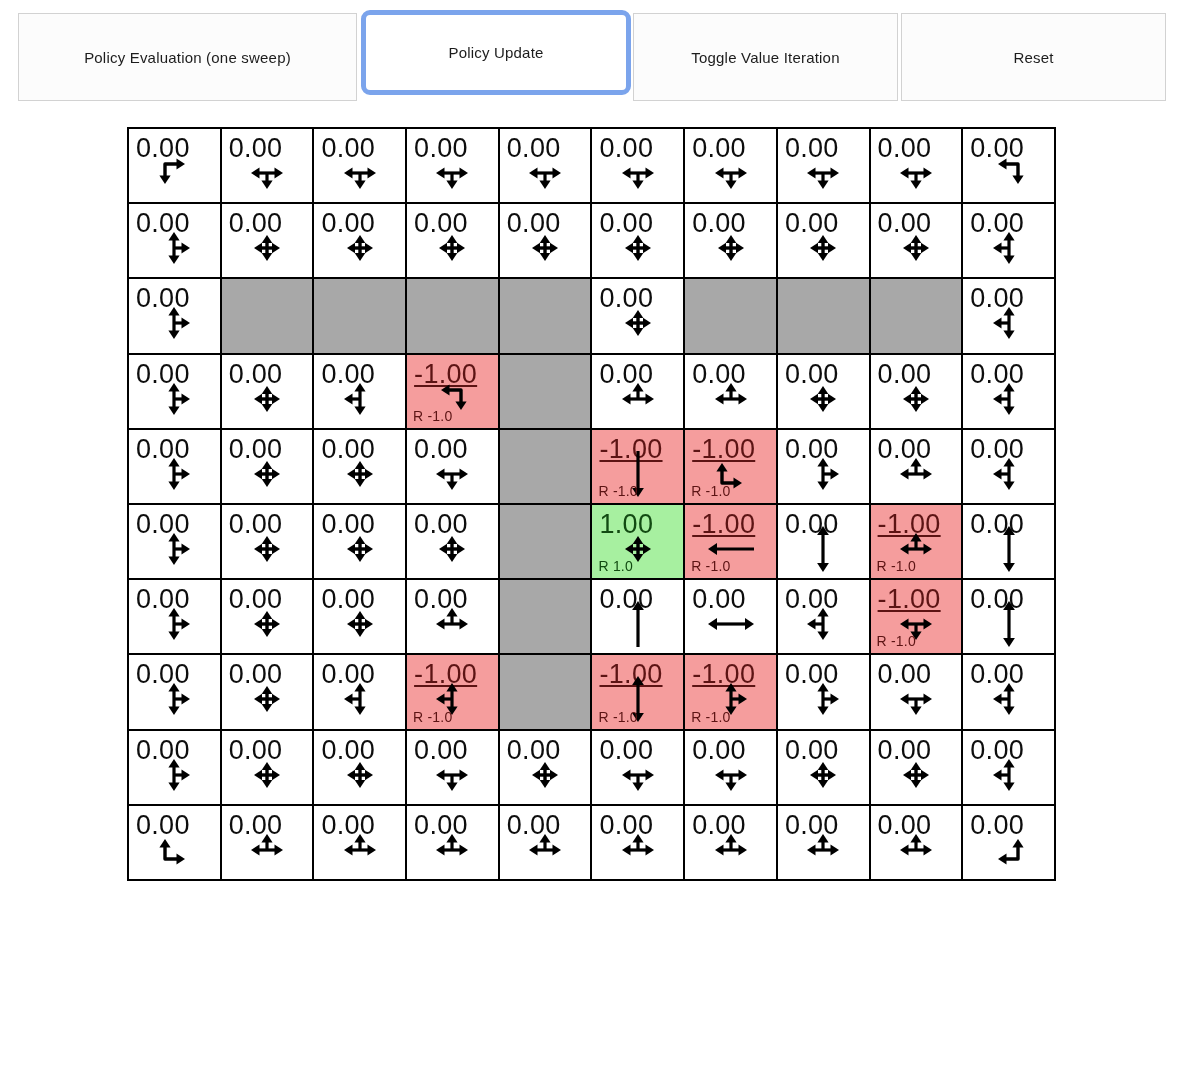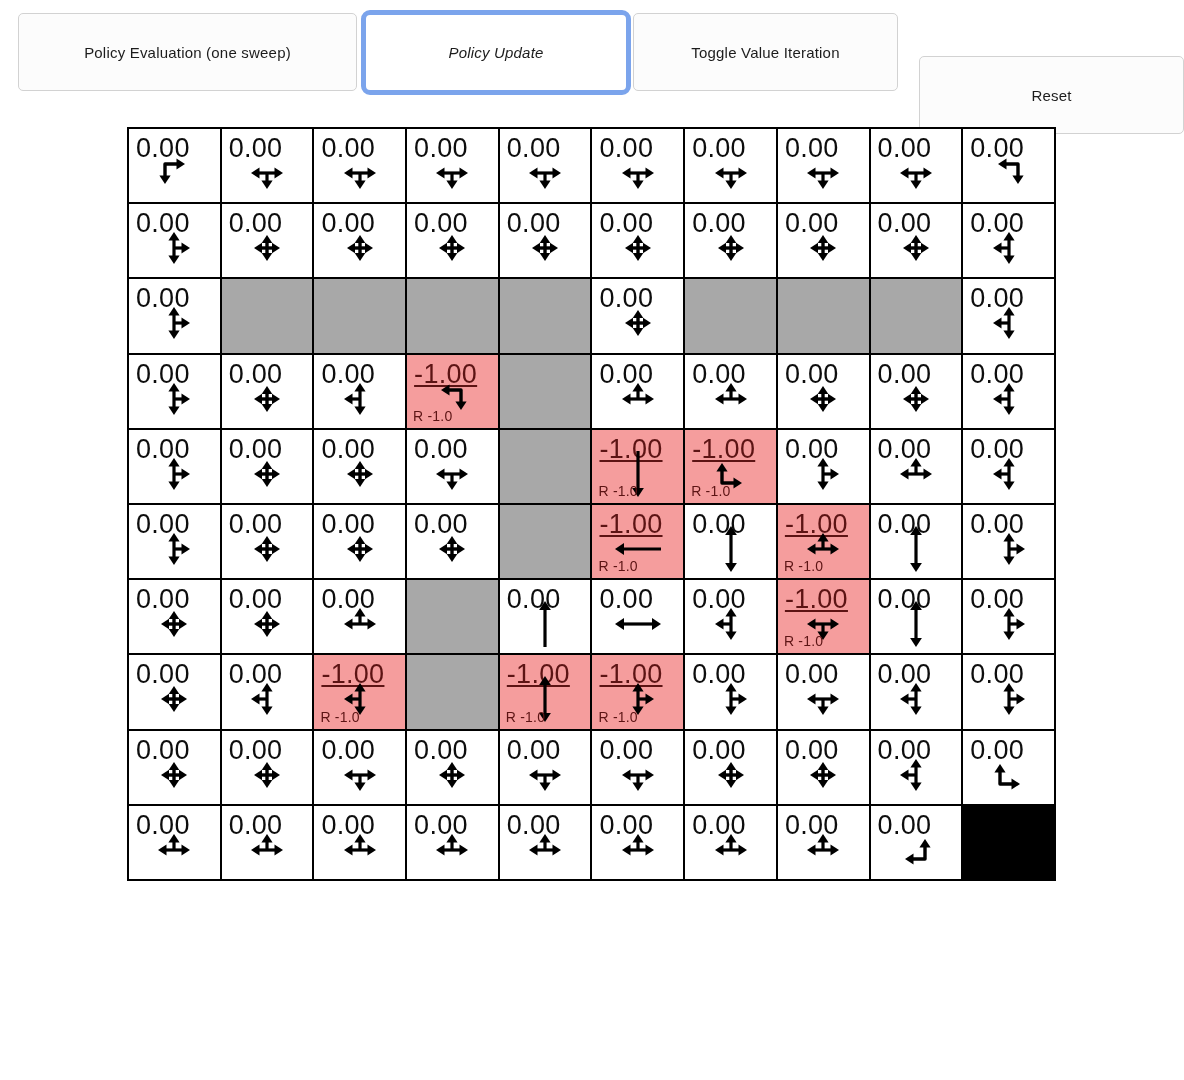--- a/index.html
+++ b/index.html
@@ -6,33 +6,33 @@
   body{
     width:1184px;height:1080px;position:relative;overflow:hidden;
     font-family:"Liberation Sans",sans-serif;
   }
   
   .toolbar{
     position:absolute;left:18px;top:13px;height:86px;
     display:flex;align-items:flex-start;
   }
   .tb{
-    box-sizing:border-box;height:78px;background:#fcfcfc;
-    border:1px solid #d2d2d2;border-radius:5px;
+    box-sizing:border-box;height:88px;background:#fcfcfc;
+    border:1px solid #d2d2d2;border-radius:0;
     font-family:"Liberation Sans",sans-serif;font-size:15px;color:#1c1c1c;
     letter-spacing:.2px;cursor:pointer;padding:0;
   }
   .tb.active{
     height:85px;margin-top:-3px;background:#ffffff;
-    border:5px solid var(--active-border,#7ba4ec);border-radius:9px;font-style:italic;
+    border:5px solid var(--active-border,#7ba4ec);border-radius:9px;
   }
   .tb-0{width:339px;margin-right:4px;}
   .tb-1{width:270px;margin-right:2px;}
-  .tb-2{width:265px;margin-right:21px;}
-  .tb-3{width:265px;margin-top:43px;}
+  .tb-2{width:265px;margin-right:3px;}
+  .tb-3{width:265px;}
   
   .grid{
     position:absolute;left:127px;top:127px;width:929px;height:754px;
     box-sizing:border-box;background:var(--grid-line,#000);
     display:grid;grid-template-columns:repeat(10,1fr);grid-template-rows:repeat(10,1fr);
     gap:2px;padding:2px;
   }
   .cell{position:relative;background:#ffffff;overflow:hidden;}
   .cell.wall{background:var(--wall,#a8a8a8);}
   .cell.penalty{background:var(--penalty-bg,#f59d9d);}
@@ -581,20 +581,34 @@
           <polygon stroke="none" points="26,13 31.3,21.0 20.7,21.0"></polygon>
           <line x1="26" y1="26" x2="26" y2="34" stroke-width="3.4"></line>
           <polygon stroke="none" points="26,39 20.7,31.0 31.3,31.0"></polygon>
           <line x1="26" y1="26" x2="18" y2="26" stroke-width="3.4"></line>
           <polygon stroke="none" points="13,26 21.0,20.7 21.0,31.3"></polygon>
           <line x1="26" y1="26" x2="34" y2="26" stroke-width="3.4"></line>
           <polygon stroke="none" points="39,26 31.0,31.3 31.0,20.7"></polygon>
         </svg></div>
     </div>
     <div class="cell wall"></div>
+    <div class="cell goal">
+      <div class="value">1.00</div>
+      <div class="arrow"><svg width="52" height="52" viewBox="0 0 52 52" fill="#000" stroke="#000">
+          <line x1="26" y1="26" x2="26" y2="18" stroke-width="3.4"></line>
+          <polygon stroke="none" points="26,13 31.3,21.0 20.7,21.0"></polygon>
+          <line x1="26" y1="26" x2="26" y2="34" stroke-width="3.4"></line>
+          <polygon stroke="none" points="26,39 20.7,31.0 31.3,31.0"></polygon>
+          <line x1="26" y1="26" x2="18" y2="26" stroke-width="3.4"></line>
+          <polygon stroke="none" points="13,26 21.0,20.7 21.0,31.3"></polygon>
+          <line x1="26" y1="26" x2="34" y2="26" stroke-width="3.4"></line>
+          <polygon stroke="none" points="39,26 31.0,31.3 31.0,20.7"></polygon>
+        </svg></div>
+      <div class="reward">R 1.0</div>
+    </div>
     <div class="cell penalty">
       <div class="value">-1.00</div>
       <div class="arrow"><svg width="52" height="52" viewBox="0 0 52 52" fill="#000" stroke="#000">
           <line x1="49" y1="26" x2="9" y2="26" stroke-width="3.2"></line>
           <polygon stroke="none" points="3,26 12.0,20.1 12.0,31.9"></polygon>
         </svg></div>
       <div class="reward">R -1.0</div>
     </div>
     <div class="cell normal">
       <div class="value">0.00</div>

